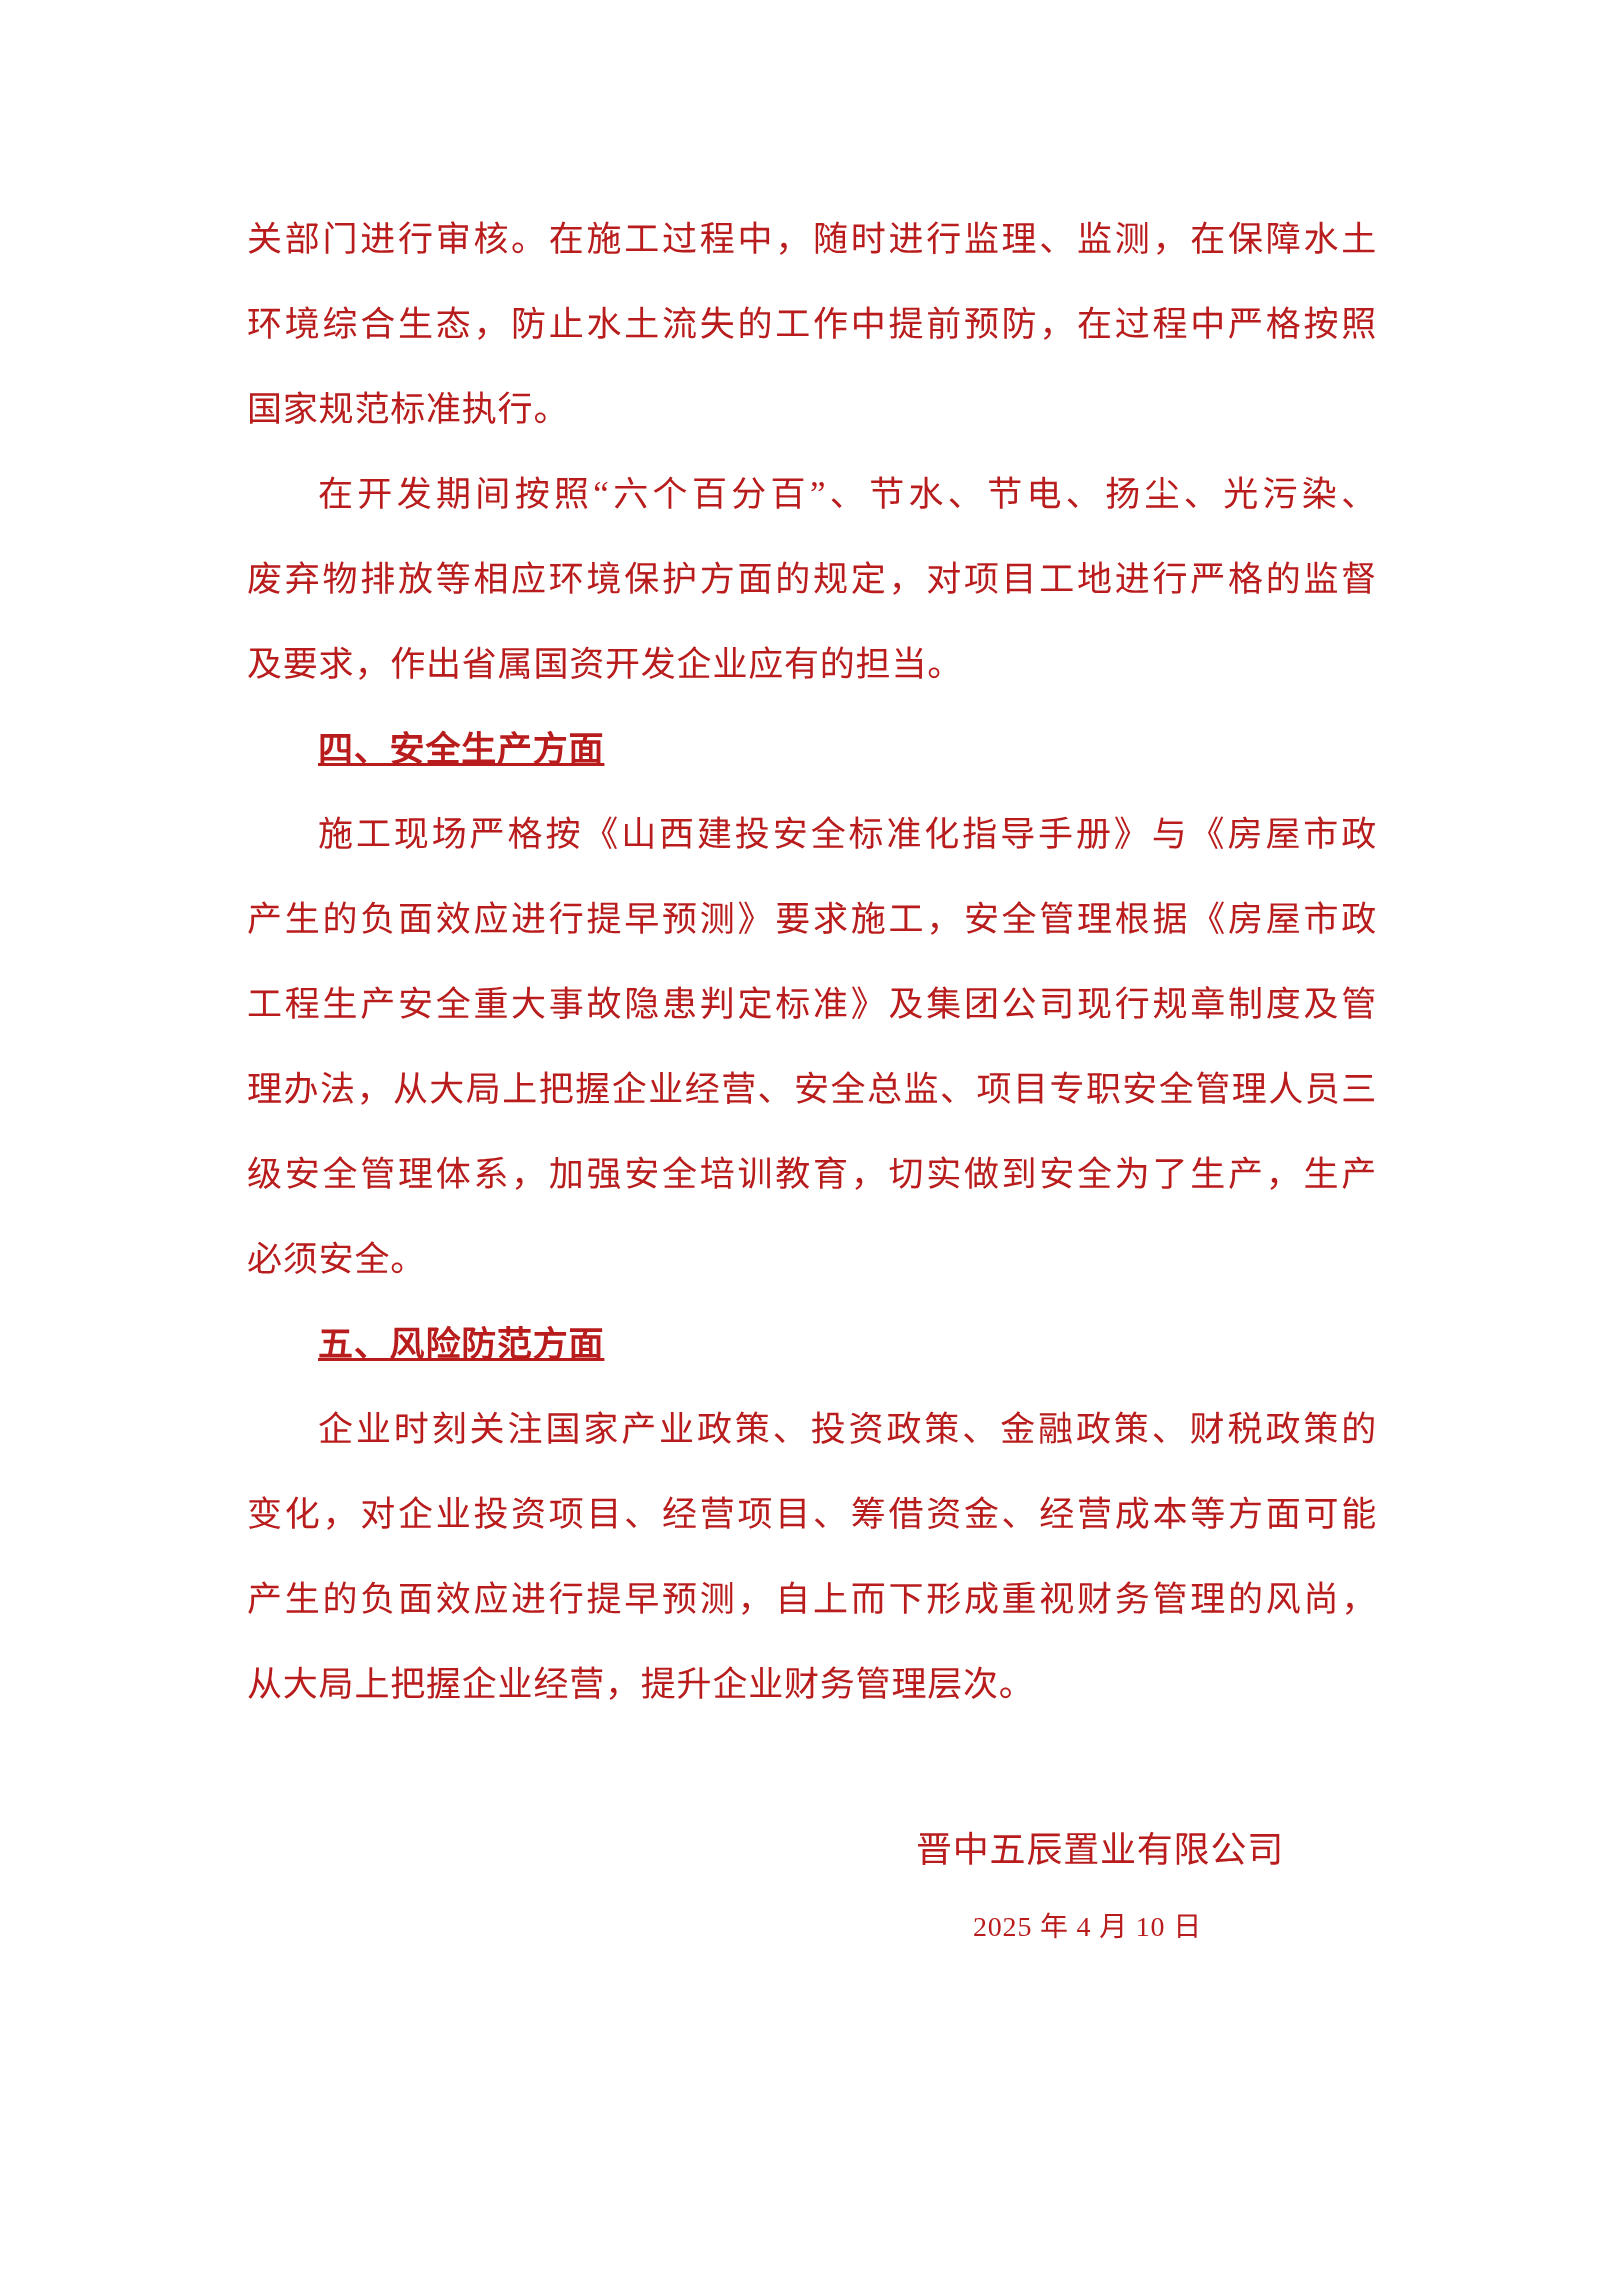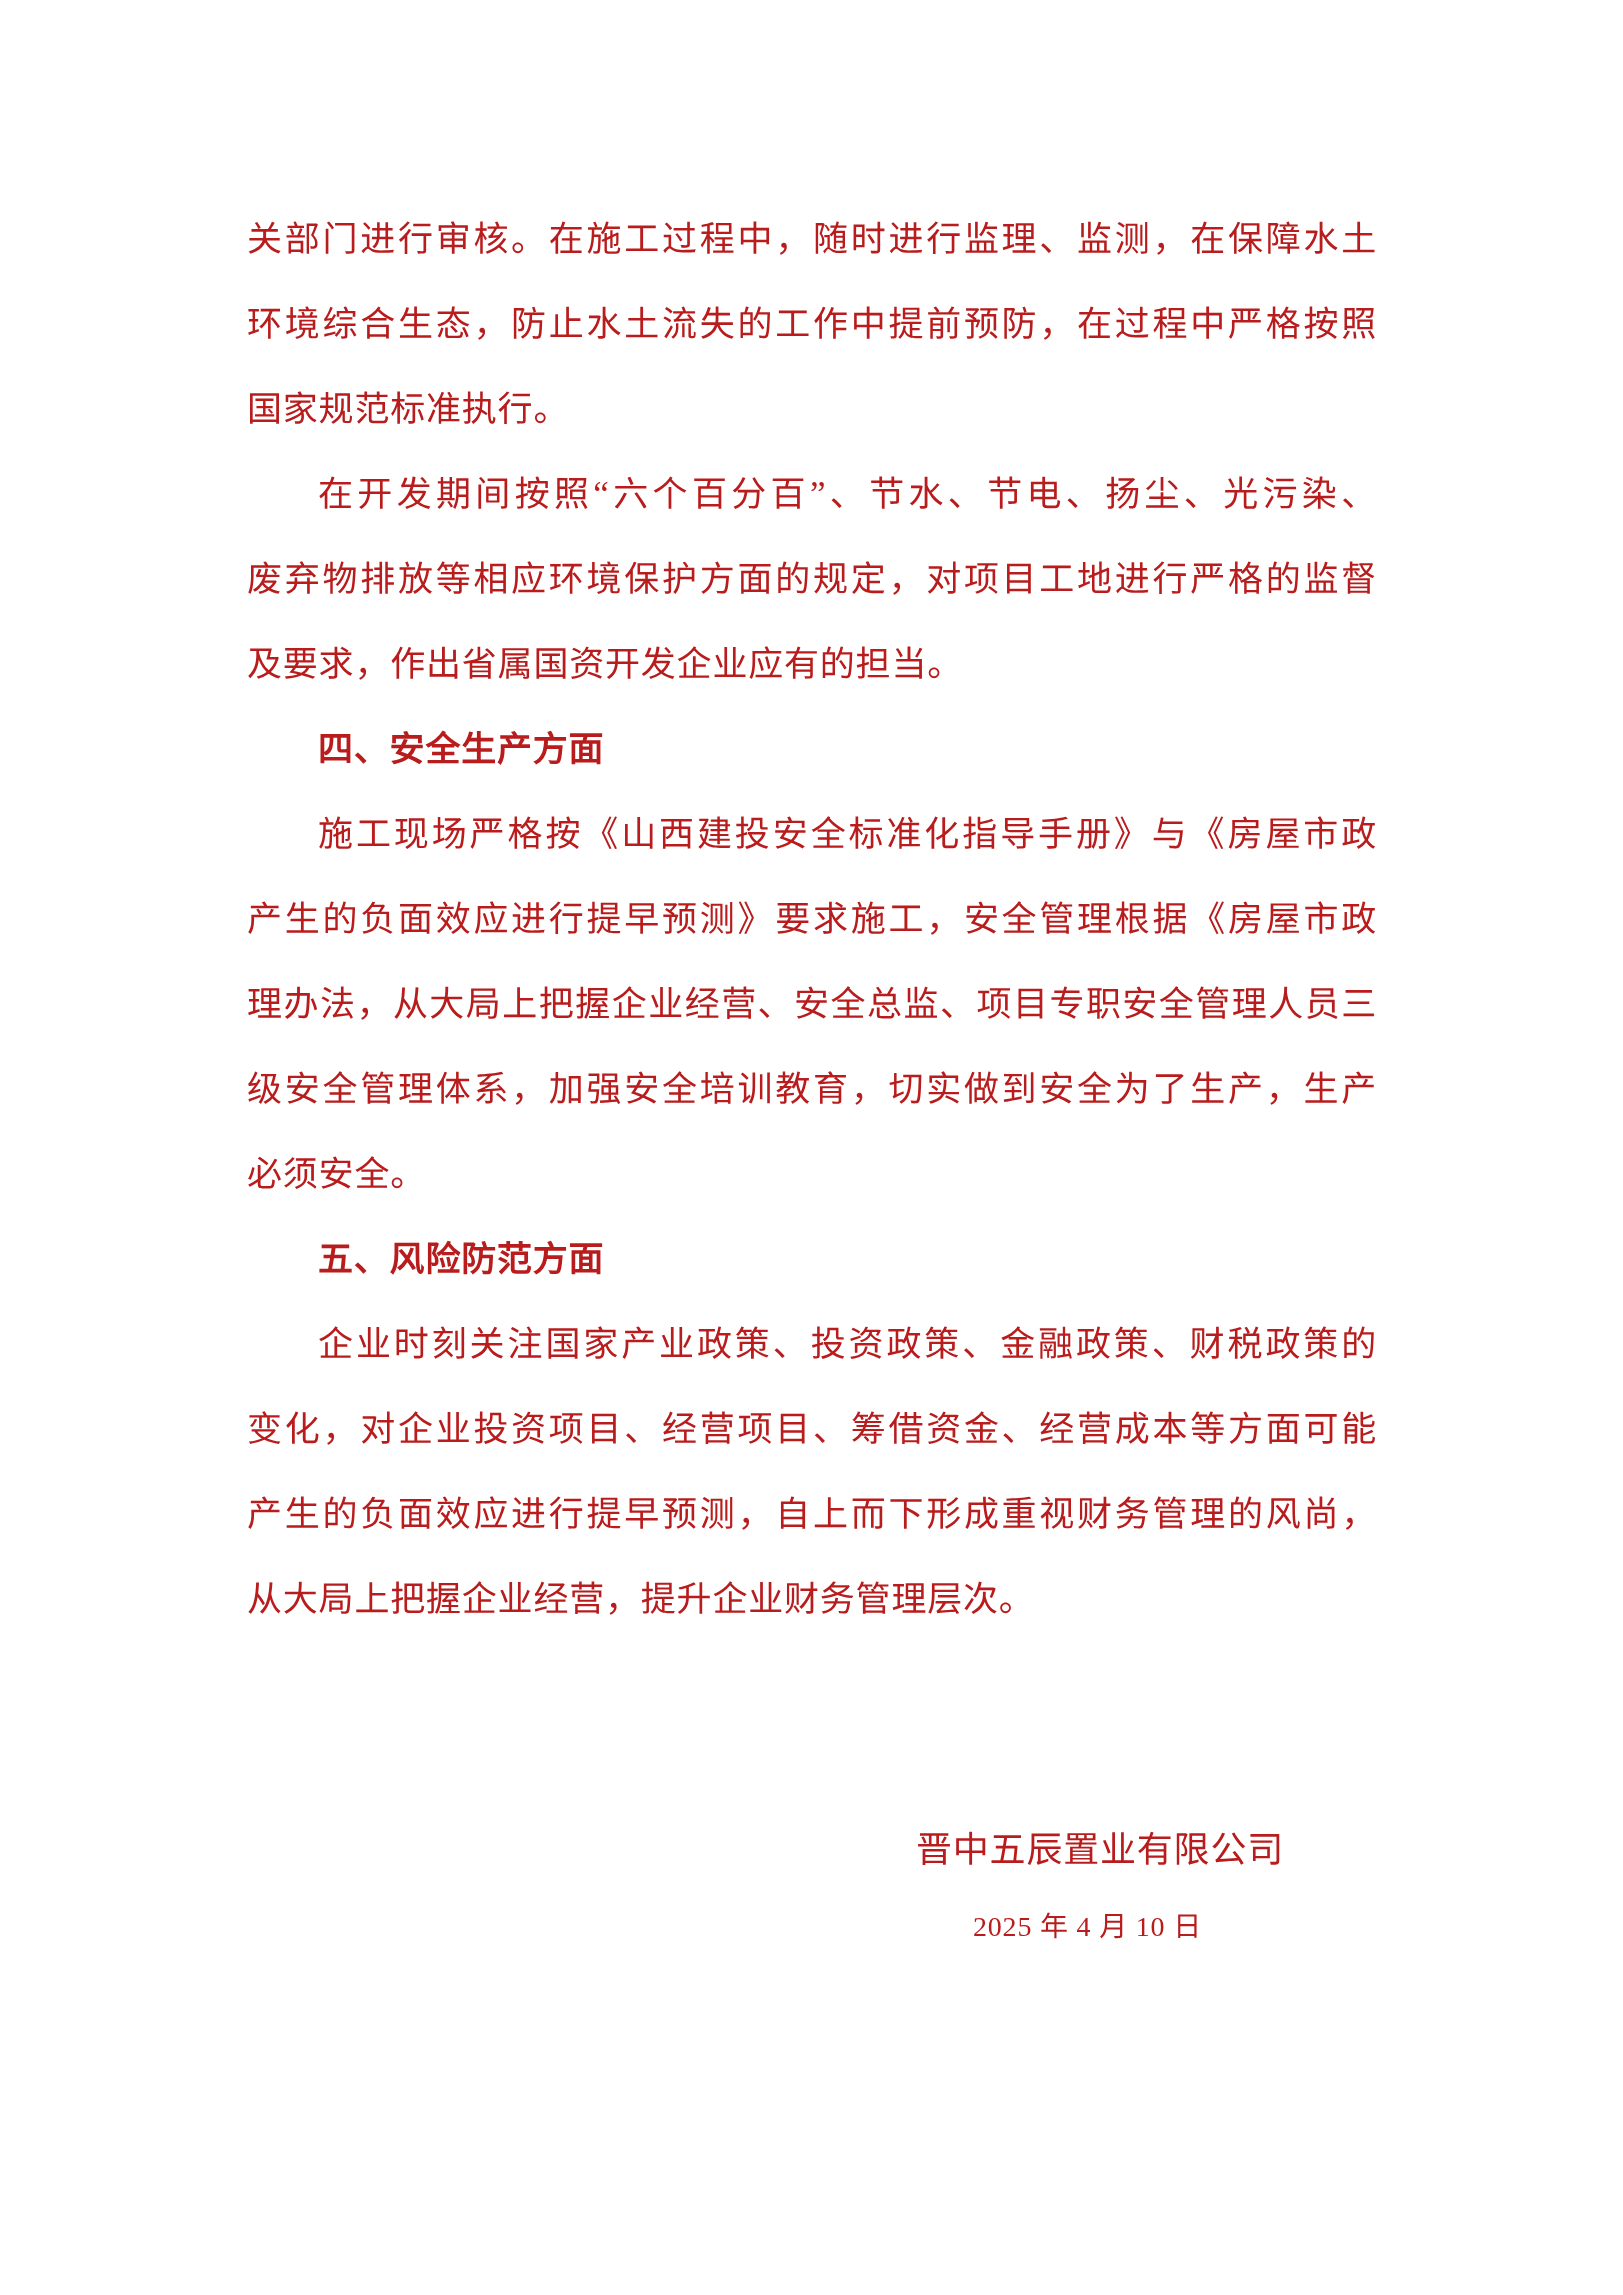--- a/index.html
+++ b/index.html
@@ -24,21 +24,21 @@
   .line {
     height: 85px;
     white-space: nowrap;
   }
   .line.fill {
     white-space: normal;
     text-align: justify;
     text-align-last: justify;
   }
   .line.indent { text-indent: 71px; }
-  .line.bold { font-weight: bold; }
+  .line.bold { font-weight: bold; text-decoration: underline; }
   .sig-company {
     position: absolute;
     left: 916px;
     top: 1832px;
     font-size: 36px;
     line-height: 36px;
     letter-spacing: 0.8px;
   }
   .sig-date {
     position: absolute;
@@ -56,20 +56,21 @@
   <div class="content">
     <div class="line fill">关部门进行审核。在施工过程中，随时进行监理、监测，在保障水土</div>
     <div class="line fill">环境综合生态，防止水土流失的工作中提前预防，在过程中严格按照</div>
     <div class="line">国家规范标准执行。</div>
     <div class="line fill indent">在开发期间按照“六个百分百”、节水、节电、扬尘、光污染、</div>
     <div class="line fill">废弃物排放等相应环境保护方面的规定，对项目工地进行严格的监督</div>
     <div class="line">及要求，作出省属国资开发企业应有的担当。</div>
     <div class="line indent bold">四、安全生产方面</div>
     <div class="line fill indent">施工现场严格按《山西建投安全标准化指导手册》与《房屋市政</div>
     <div class="line fill">产生的负面效应进行提早预测》要求施工，安全管理根据《房屋市政</div>
+    <div class="line fill">工程生产安全重大事故隐患判定标准》及集团公司现行规章制度及管</div>
     <div class="line fill">理办法，从大局上把握企业经营、安全总监、项目专职安全管理人员三</div>
     <div class="line fill">级安全管理体系，加强安全培训教育，切实做到安全为了生产，生产</div>
     <div class="line">必须安全。</div>
     <div class="line indent bold">五、风险防范方面</div>
     <div class="line fill indent">企业时刻关注国家产业政策、投资政策、金融政策、财税政策的</div>
     <div class="line fill">变化，对企业投资项目、经营项目、筹借资金、经营成本等方面可能</div>
     <div class="line fill">产生的负面效应进行提早预测，自上而下形成重视财务管理的风尚，</div>
     <div class="line">从大局上把握企业经营，提升企业财务管理层次。</div>
   </div>
 

